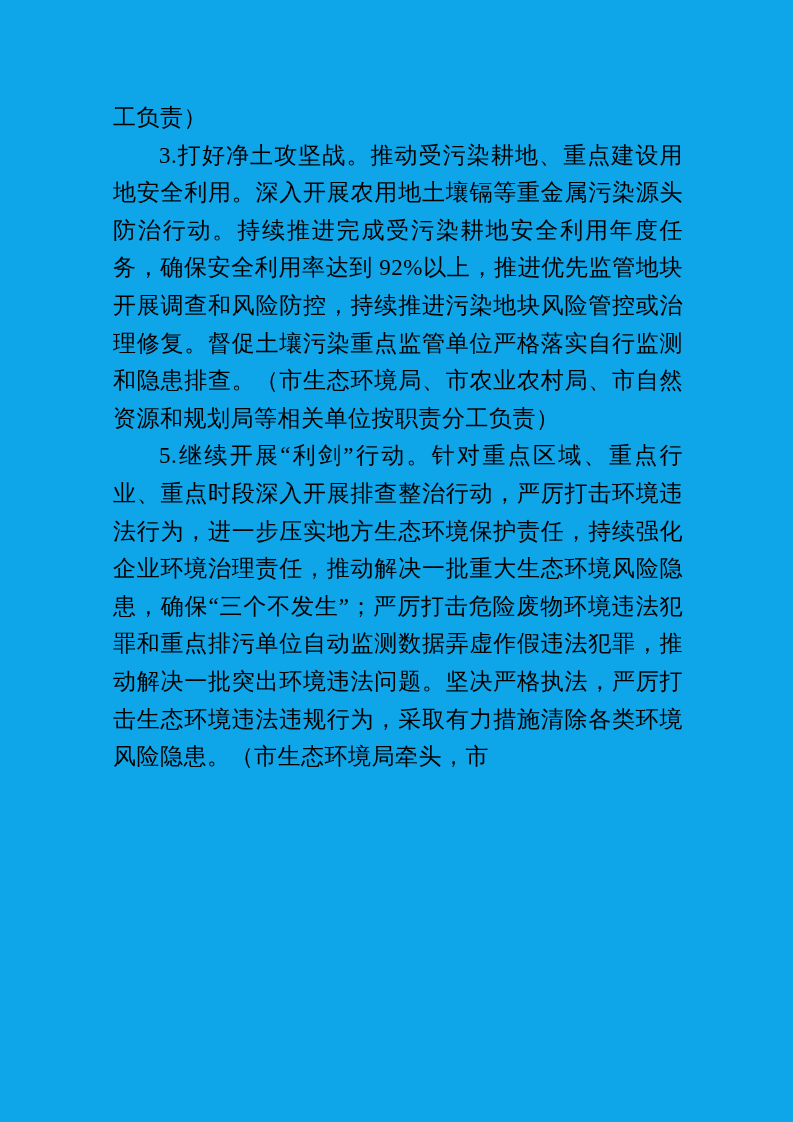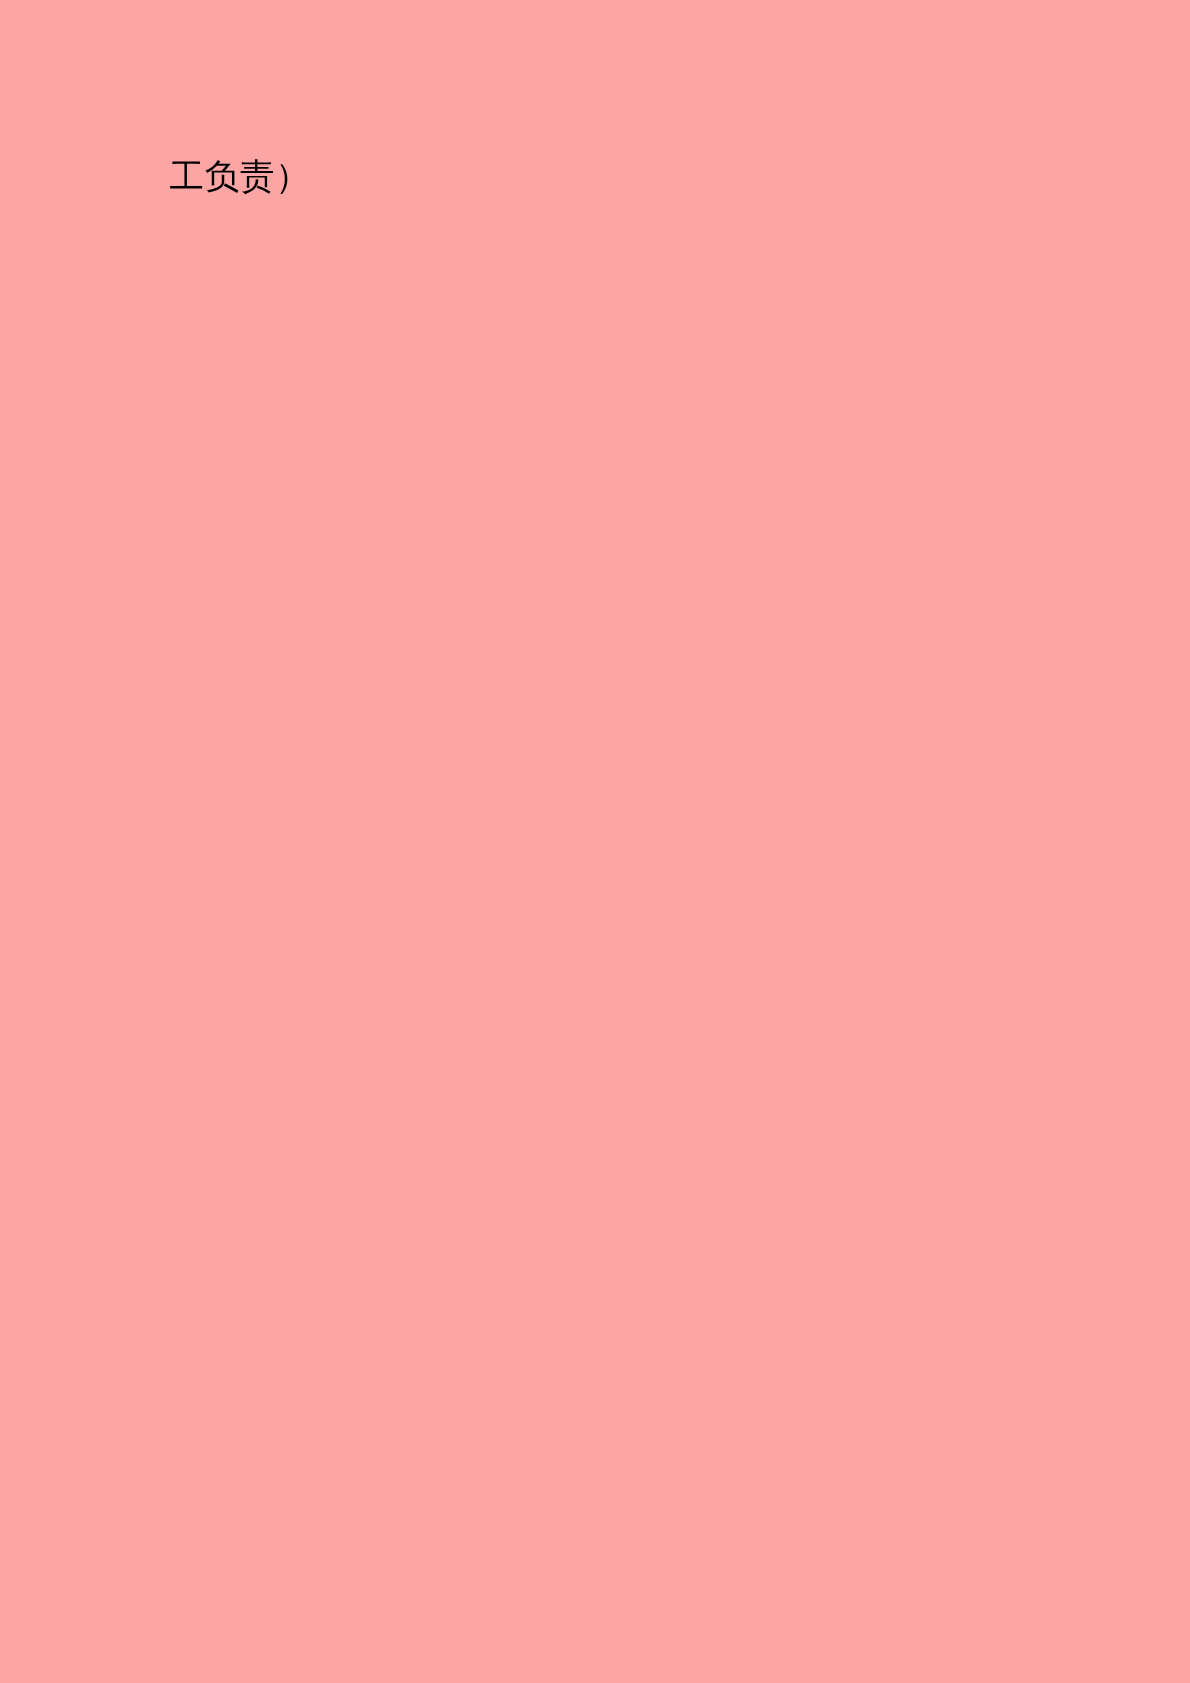--- a/index.html
+++ b/index.html
@@ -4,21 +4,21 @@
 <style>
   html, body {
     margin: 0;
     padding: 0;
     background: #ffffff;
   }
   .page {
     position: relative;
     width: 793px;
     height: 1122px;
-    background: #fca5a5;
+    background: #0ea5e9;
     overflow: hidden;
     font-family: "Liberation Serif", "DejaVu Serif", serif;
   }
   .content {
     position: absolute;
     left: 113px;
     top: 99px;
     width: 570px;
     color: #000000;
     font-size: 23px;
@@ -34,14 +34,16 @@
   .para.indent {
     text-indent: 2em;
   }
 </style>
 </head>
 <body>
 
 <div class="page">
   <div class="content">
     <p class="para">工负责）</p>
+    <p class="para indent">3.打好净土攻坚战。推动受污染耕地、重点建设用地安全利用。深入开展农用地土壤镉等重金属污染源头防治行动。持续推进完成受污染耕地安全利用年度任务，确保安全利用率达到 92%以上，推进优先监管地块开展调查和风险防控，持续推进污染地块风险管控或治理修复。督促土壤污染重点监管单位严格落实自行监测和隐患排查。（市生态环境局、市农业农村局、市自然资源和规划局等相关单位按职责分工负责）</p>
+    <p class="para indent">5.继续开展“利剑”行动。针对重点区域、重点行业、重点时段深入开展排查整治行动，严厉打击环境违法行为，进一步压实地方生态环境保护责任，持续强化企业环境治理责任，推动解决一批重大生态环境风险隐患，确保“三个不发生”；严厉打击危险废物环境违法犯罪和重点排污单位自动监测数据弄虚作假违法犯罪，推动解决一批突出环境违法问题。坚决严格执法，严厉打击生态环境违法违规行为，采取有力措施清除各类环境风险隐患。（市生态环境局牵头，市</p>
   </div>
 </div>
 
 </body></html>

